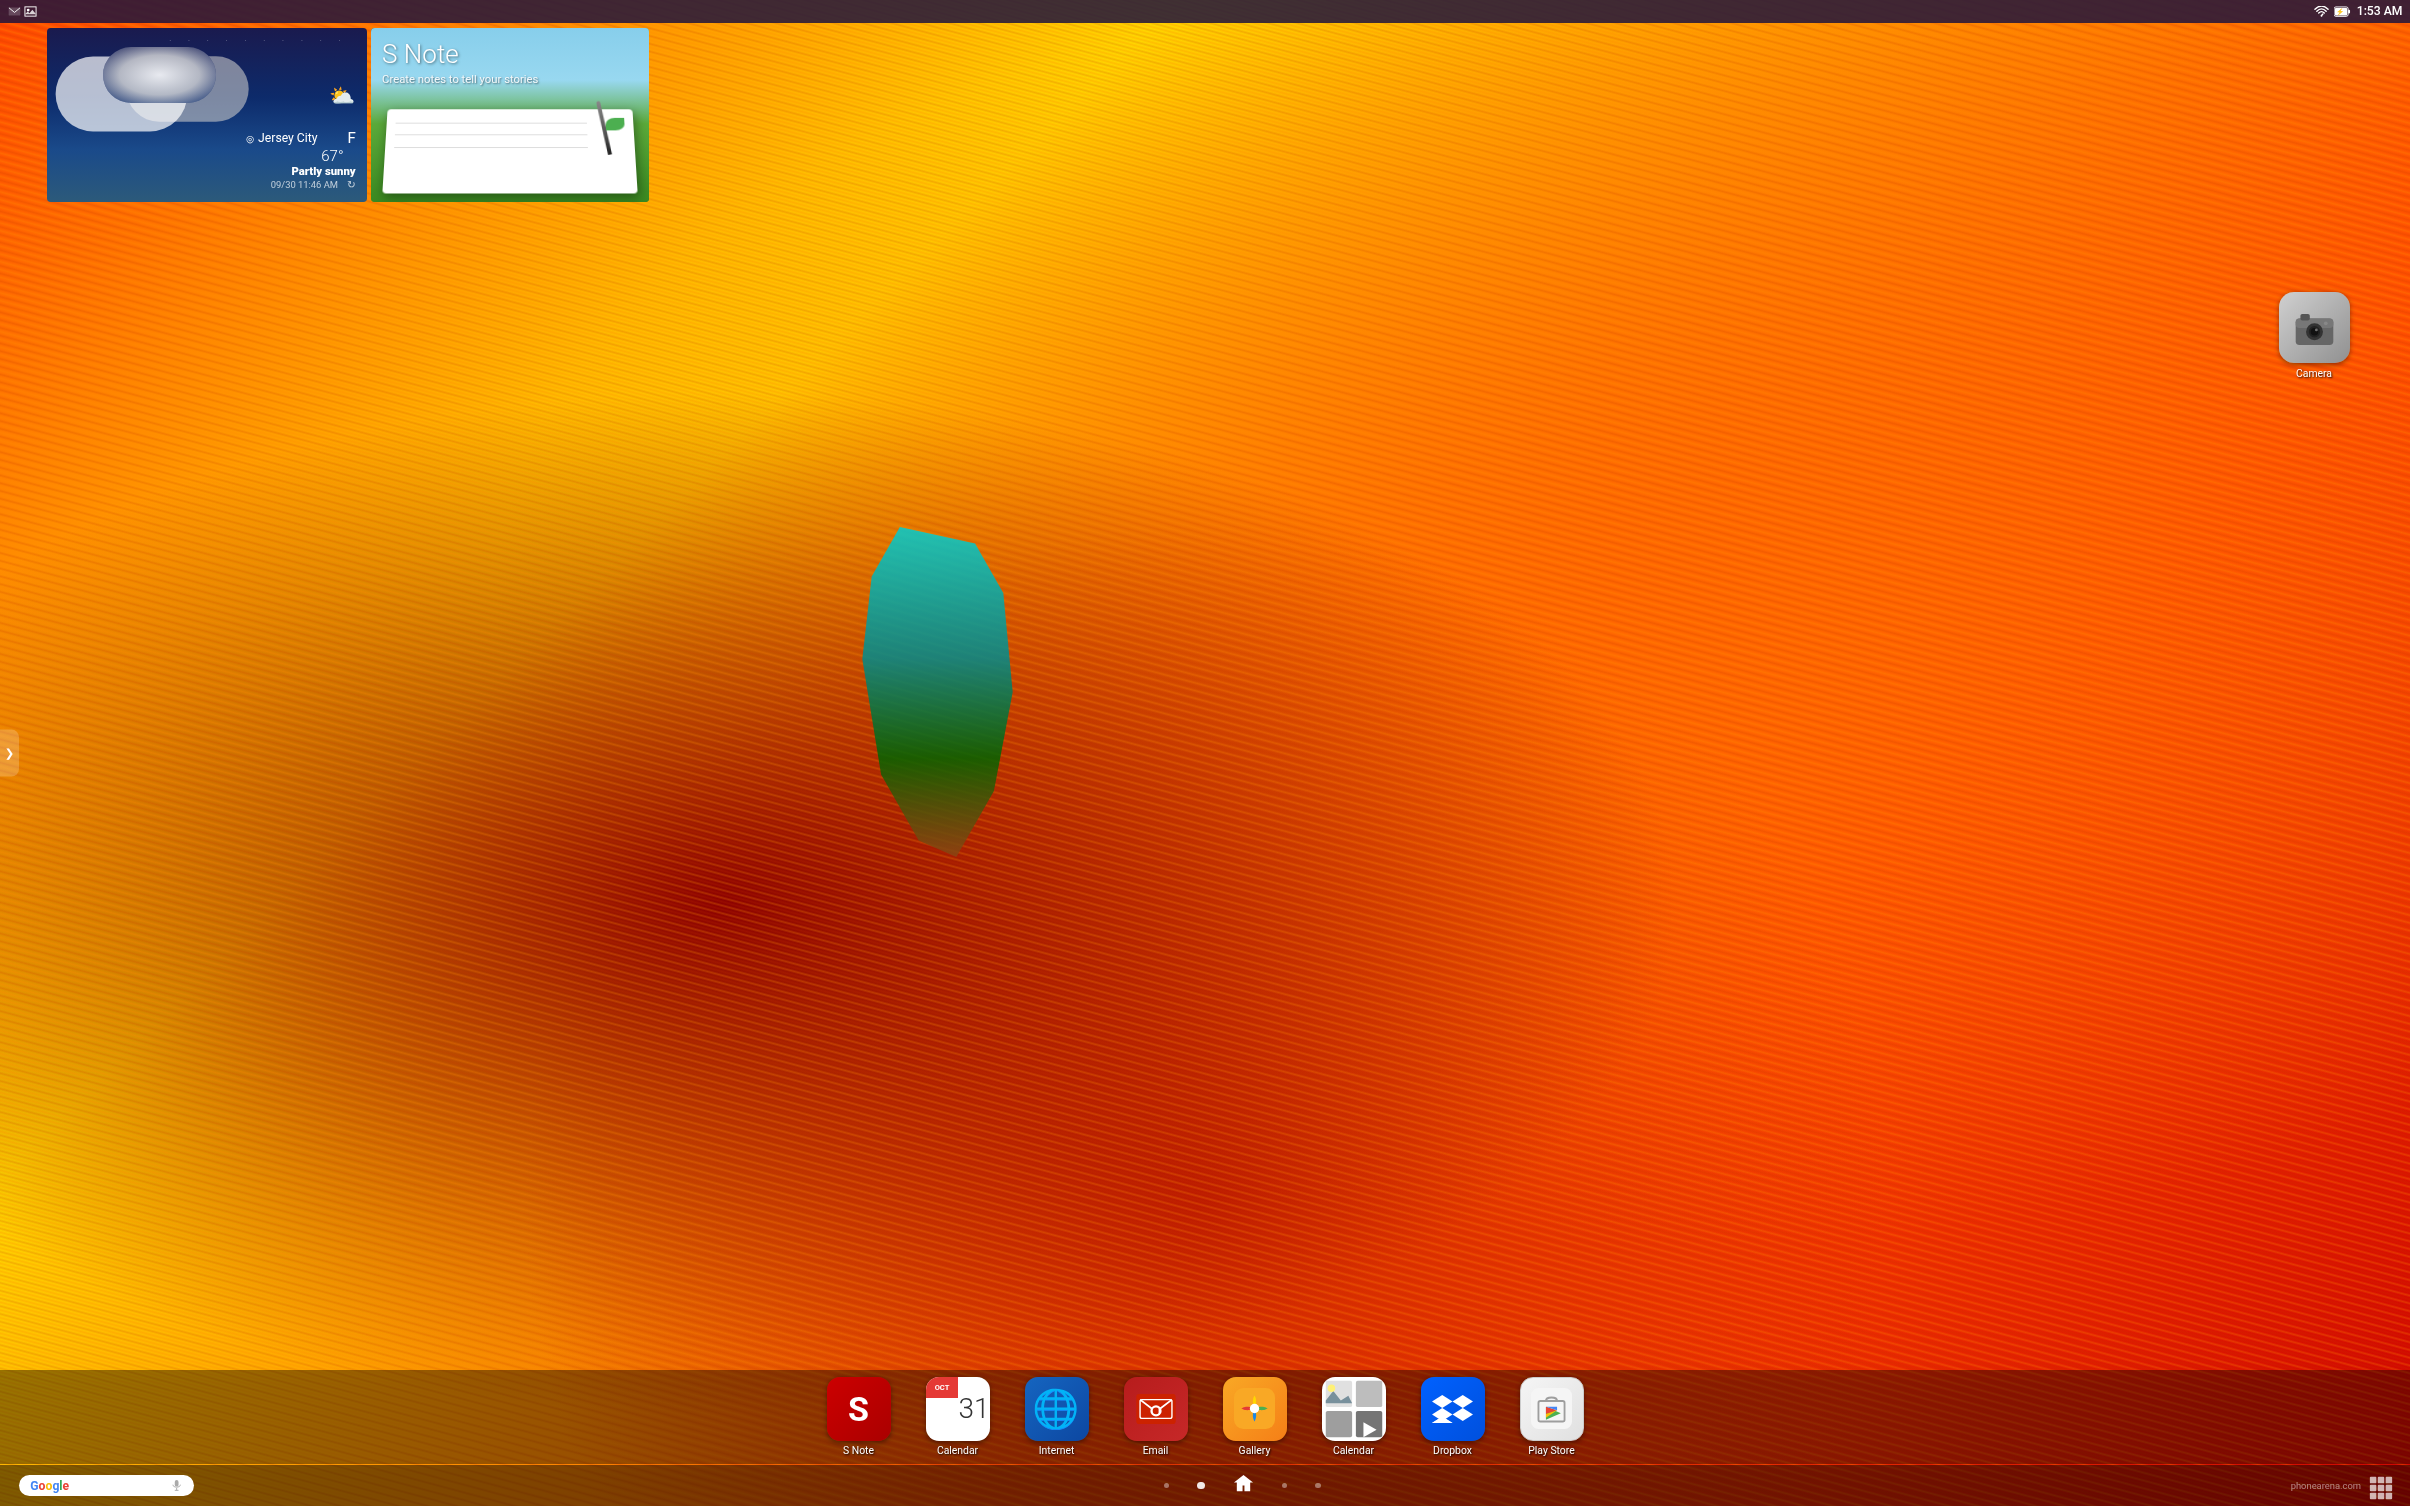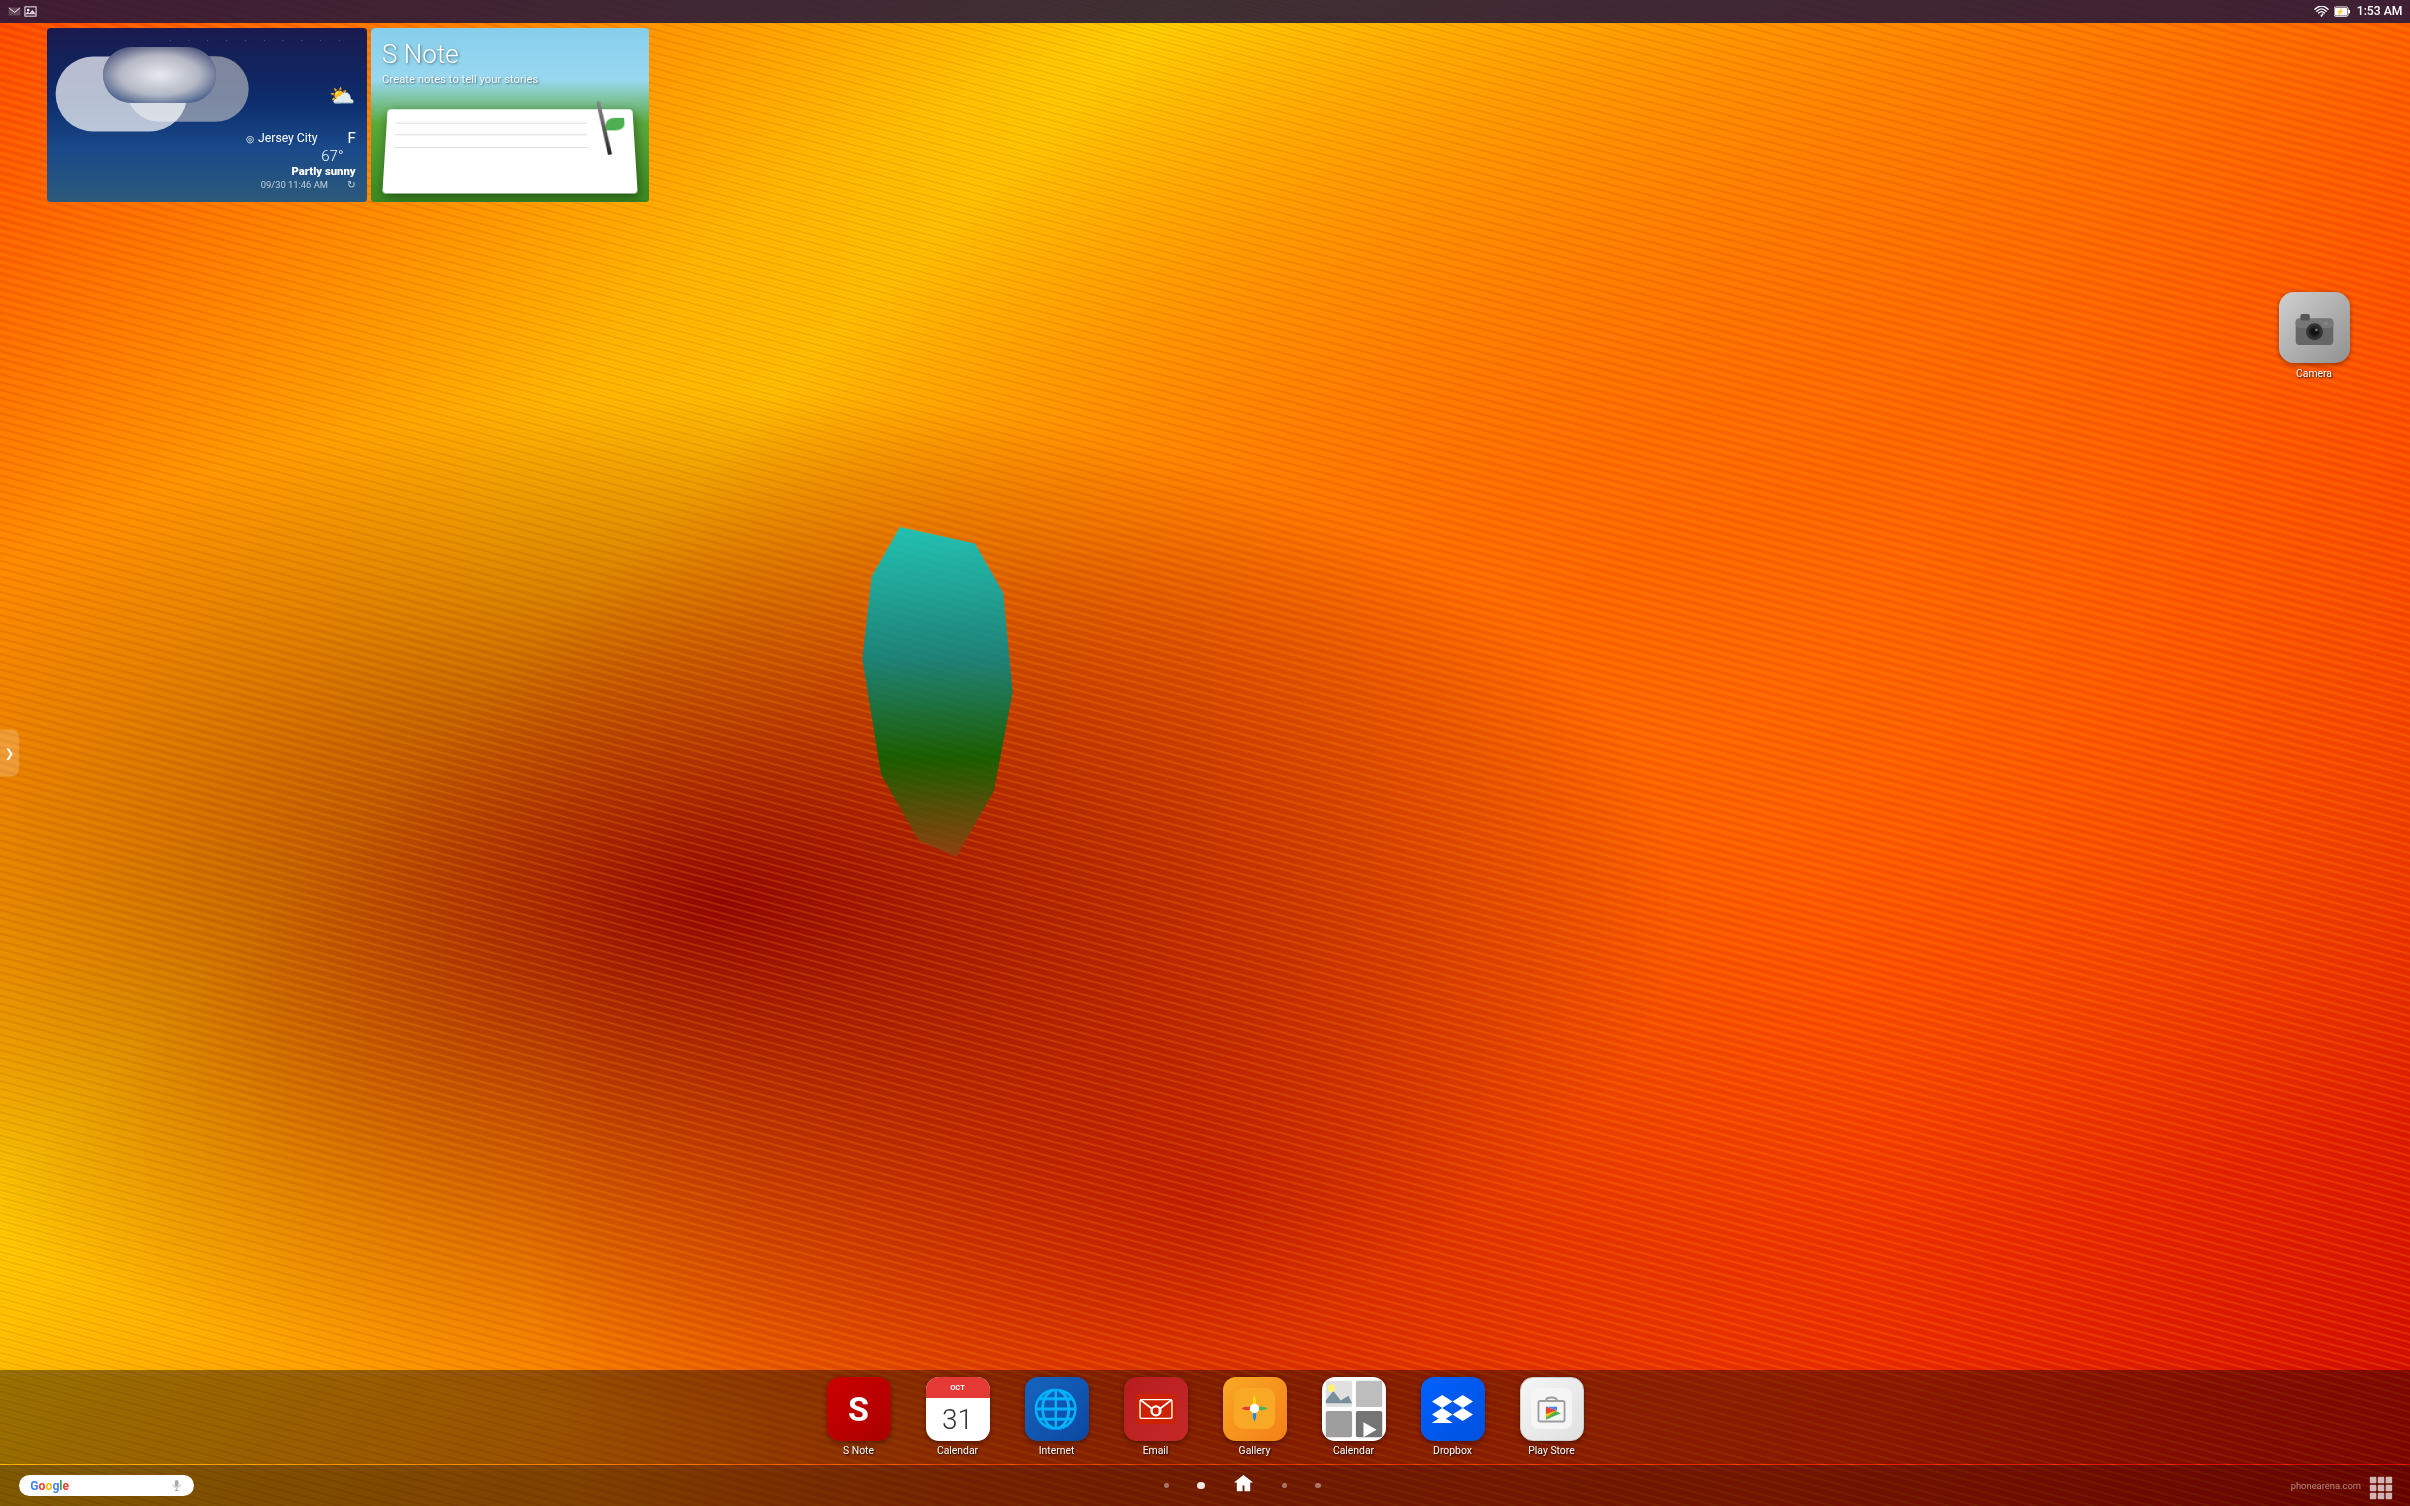--- a/index.html
+++ b/index.html
@@ -187,21 +187,21 @@
       text-align: right;
     }
 
     .weather-updated {
       color: rgba(255,255,255,0.7);
       font-size: 9.4px;
       text-align: right;
       display: flex;
       align-items: center;
       justify-content: flex-end;
-      gap: 19px;
+      gap: 9px;
     }
 
     
     #snote-widget {
       width: 278px;
       height: 174px;
       border-radius: 3.8px;
       overflow: hidden;
       position: relative;
     }
@@ -543,21 +543,21 @@
 
   <div class="dock-app">
     <div class="dock-icon icon-snote">
       <span style="color:white;font-size:34px;font-weight:bold;">S</span>
     </div>
     <div class="dock-label">S Note</div>
   </div>
 
   <div class="dock-app">
     <div class="dock-icon" style="background:white;padding:0;overflow:hidden;">
-      <div style="width:100%;height:100%;display:flex;flex-direction:column;border-radius:27px;">
+      <div style="width:100%;height:100%;display:flex;border-radius:27px;">
         <div class="cal-header">OCT</div>
         <div class="cal-body">
           <span style="font-size:28px;font-weight:300;color:#333;">31</span>
         </div>
       </div>
     </div>
     <div class="dock-label">Calendar</div>
   </div>
 
   <div class="dock-app">

